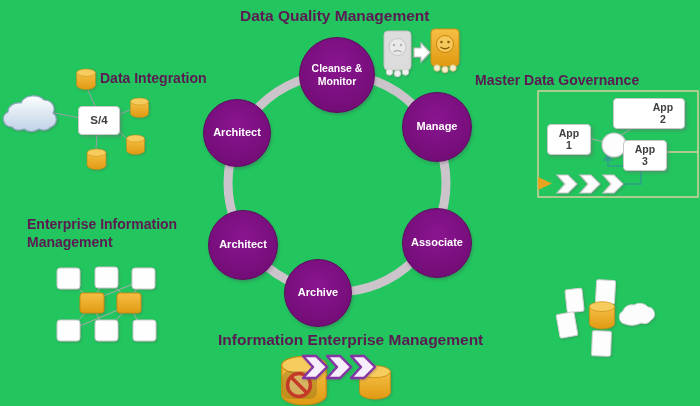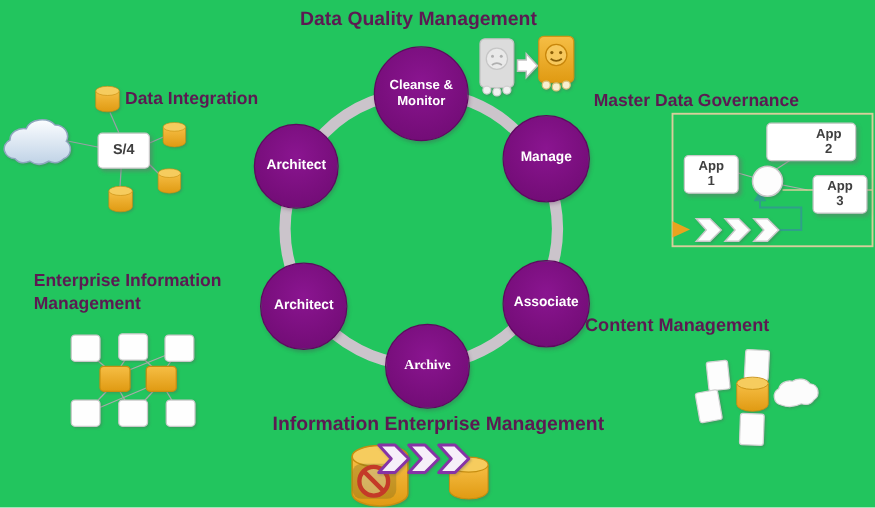--- a/index.html
+++ b/index.html
@@ -23,33 +23,33 @@
     border:1px solid #5E085F;color:#fff;font-weight:bold;text-align:center;
     display:flex;align-items:center;justify-content:center;line-height:1.2;
     box-shadow:1px 2px 3px rgba(80,40,80,.25);
   }
   .node span{display:block;width:100%;padding:0 6px;box-sizing:border-box;}
   #n-cleanse{left:299px;top:37px;width:74px;height:74px;font-size:10.5px;}
   #n-integrate{left:203px;top:99px;width:66px;height:66px;font-size:11px;}
   #n-manage{left:402px;top:92px;width:68px;height:68px;font-size:11px;}
   #n-architect{left:208px;top:210px;width:68px;height:68px;font-size:11px;}
   #n-associate{left:402px;top:208px;width:68px;height:68px;font-size:11px;}
-  #n-archive{left:308px;top:259px;width:66px;height:66px;font-size:11px;font-family:Liberation Serif, serif;}
+  #n-archive{left:284px;top:259px;width:66px;height:66px;font-size:11px;}
   #hub{left:289px;top:135px;width:101px;height:101px;font-size:13.5px;}
   .sysbox{
     position:absolute;z-index:2;background:#fff;border:1px solid #C9C9C9;border-radius:4px;
     box-shadow:2px 2px 3px rgba(110,110,110,.45);color:#3F3F3F;font-weight:bold;
     display:flex;align-items:center;justify-content:center;text-align:center;line-height:1.1;
   }
   #s4-box{left:78px;top:106px;width:40px;height:27px;font-size:11.5px;text-align:center;}
   .app-box{width:42px;height:29px;font-size:10.5px;}
   .app-box span{display:block;width:24px;margin:0 auto;}
   #app1{left:547px;top:124px;align-items:center;}
   #app2{left:613px;top:98px;padding-left:28px;}
-  #app3{left:650px;top:140px;}
+  #app3{left:623px;top:140px;}
   .shadowed{filter:drop-shadow(1.5px 1.5px 1px rgba(90,90,90,.35));}
 </style>
 </head>
 <body>
 
 <div id="stage">
 
   <svg id="diagram-svg" width="700" height="406" viewBox="0 0 700 406">
     <defs>
       <linearGradient id="amberG" x1="0" y1="0" x2="0" y2="1">
@@ -185,21 +185,20 @@
         <path d="M327 356 h13 l11 11 l-11 11 h-13 l10 -11 z"></path>
         <path d="M351 356 h13 l11 11 l-11 11 h-13 l10 -11 z"></path>
       </g>
     </g>
   </svg>
 
   <div class="heading" id="h-dq">Data Quality Management</div>
   <div class="heading" id="h-di">Data Integration</div>
   <div class="heading" id="h-mdg">Master Data Governance</div>
   <div class="heading" id="h-eim">Enterprise Information Management</div>
-  <div class="heading" id="h-cm">Content Management</div>
   <div class="heading" id="h-ilm">Information Enterprise Management</div>
 
   <div class="node" id="n-cleanse">
     <span>Cleanse &amp; Monitor</span>
   </div>
   <div class="node" id="n-manage">
     <span>Manage</span>
   </div>
   <div class="node" id="n-associate">
     <span>Associate</span>

